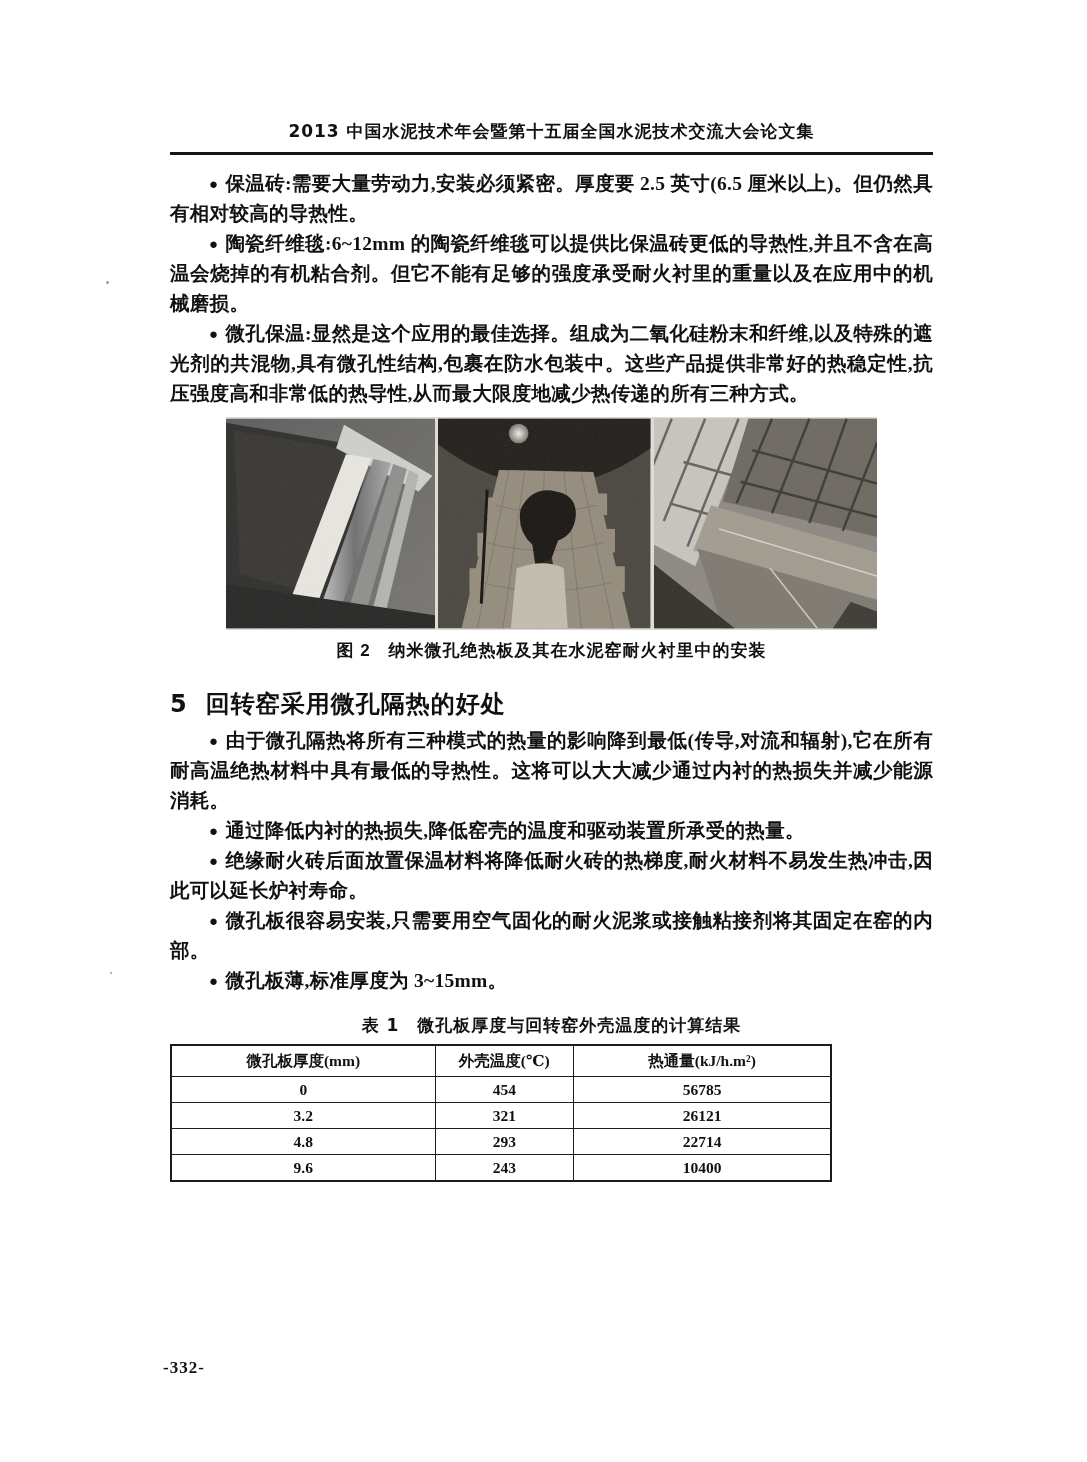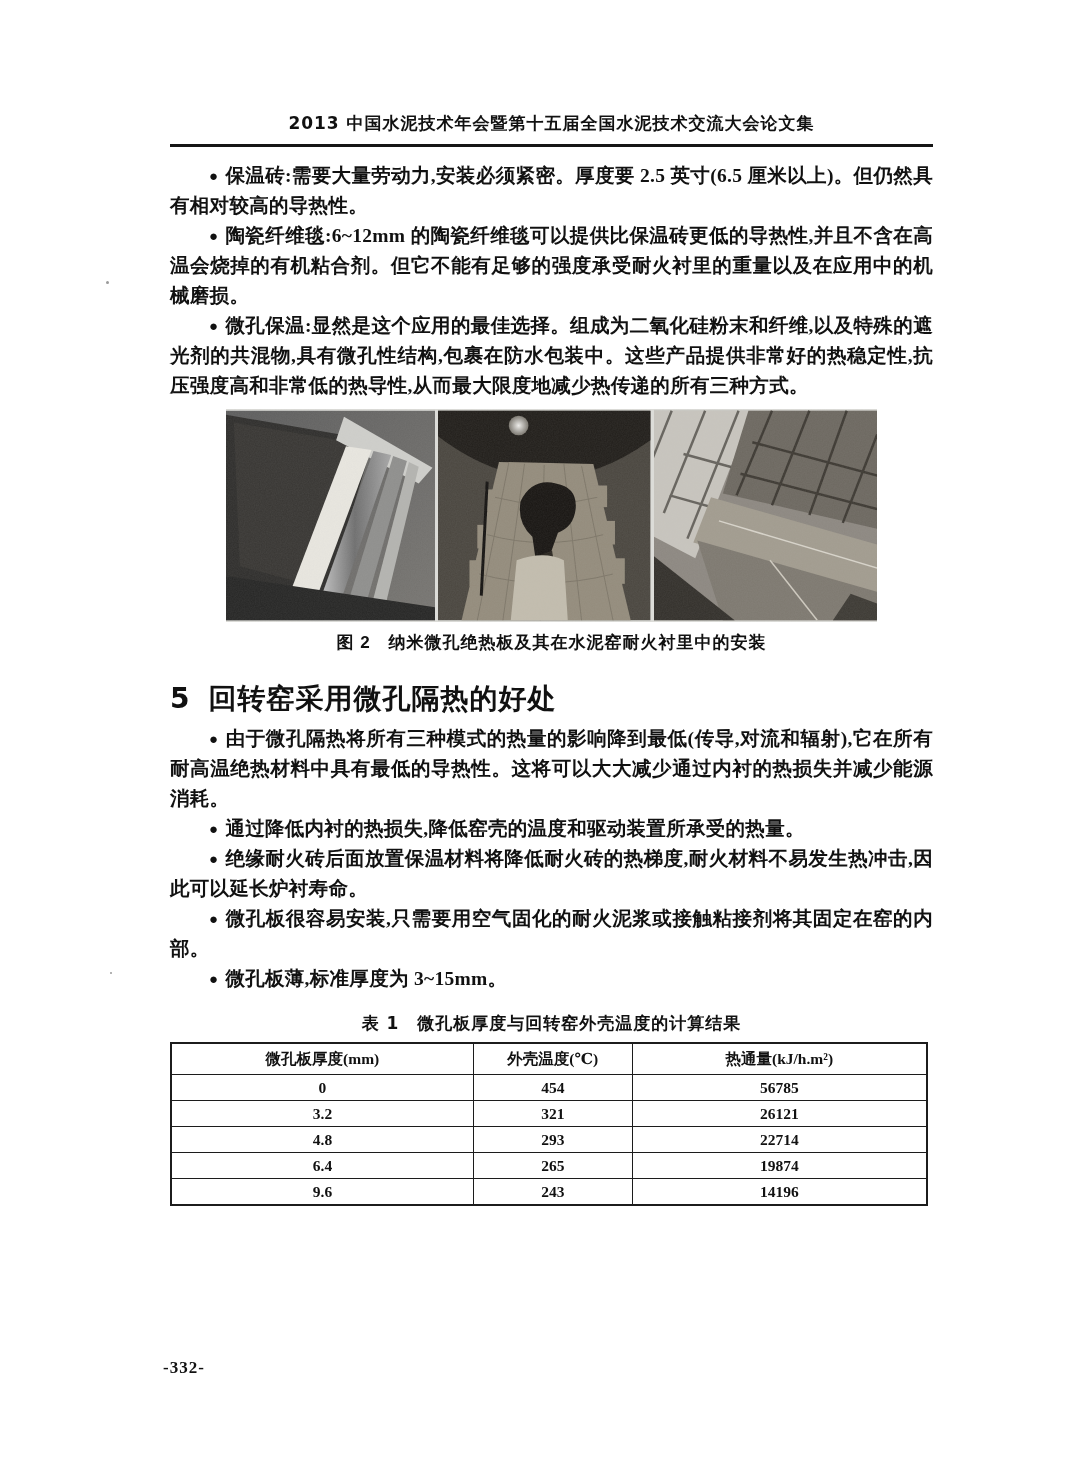--- a/index.html
+++ b/index.html
@@ -7,21 +7,21 @@
     position:relative;
     width:1087px;height:1462px;
     background:#ffffff;
     margin:0 auto;
     overflow:hidden;
     font-family:"Liberation Serif","DejaVu Serif",serif;
     color:#111;
   }
   .content{
     position:absolute;
-    left:170px;top:8px;
+    left:170px;top:16px;
     width:763px;
   }
   .running-header{
     margin-top:104px;
     text-align:center;
     font-size:17px;
     font-weight:700;
     letter-spacing:1px;
     font-family:"DejaVu Sans","Liberation Sans",sans-serif;
   }
@@ -57,37 +57,37 @@
   figcaption{
     margin-top:9px;
     text-align:center;
     font-size:17px;
     font-weight:700;
     font-family:Liberation Sans, sans-serif;
     letter-spacing:1px;
   }
   .section-heading{
     margin:26px 0 6px 0;
-    font-size:28px;
+    font-size:24px;
     font-weight:700;
     font-family:"DejaVu Sans","Liberation Sans",sans-serif;
     letter-spacing:1px;
   }
   .section-heading .sec-num{margin-right:18px;}
   .table-title{
     margin-top:18px;
     text-align:center;
     font-size:17px;
     font-weight:700;
     font-family:"DejaVu Sans","Liberation Sans",sans-serif;
     letter-spacing:1px;
   }
   table.results{
     margin-top:7px;
-    width:758px;
+    width:662px;
     border-collapse:collapse;
     border:2.5px solid #1c1c1c;
     font-size:15.5px;
   }
   table.results th, table.results td{
     border:1.5px solid #1c1c1c;
     text-align:center;
     padding:0;
     height:25px;
     font-weight:600;
@@ -275,28 +275,23 @@
             <td>3.2</td>
             <td>321</td>
             <td>26121</td>
           </tr>
           <tr>
             <td>4.8</td>
             <td>293</td>
             <td>22714</td>
           </tr>
           <tr>
-            <td>6.4</td>
-            <td>265</td>
-            <td>19874</td>
-          </tr>
-          <tr>
             <td>9.6</td>
             <td>243</td>
-            <td>14196</td>
+            <td>10400</td>
           </tr>
         </tbody>
     </table>
 
   </div>
 
   <div class="page-number">-332-</div>
 </div>
 
 </body></html>

